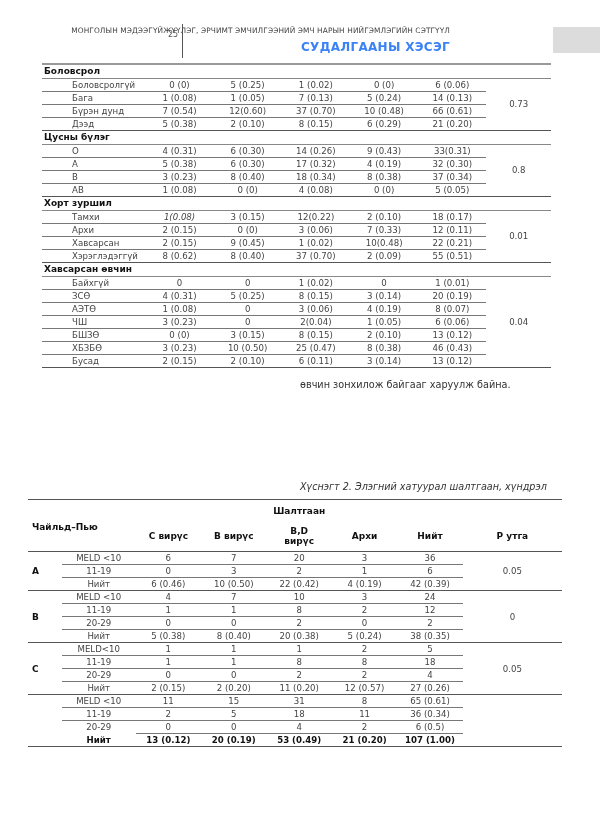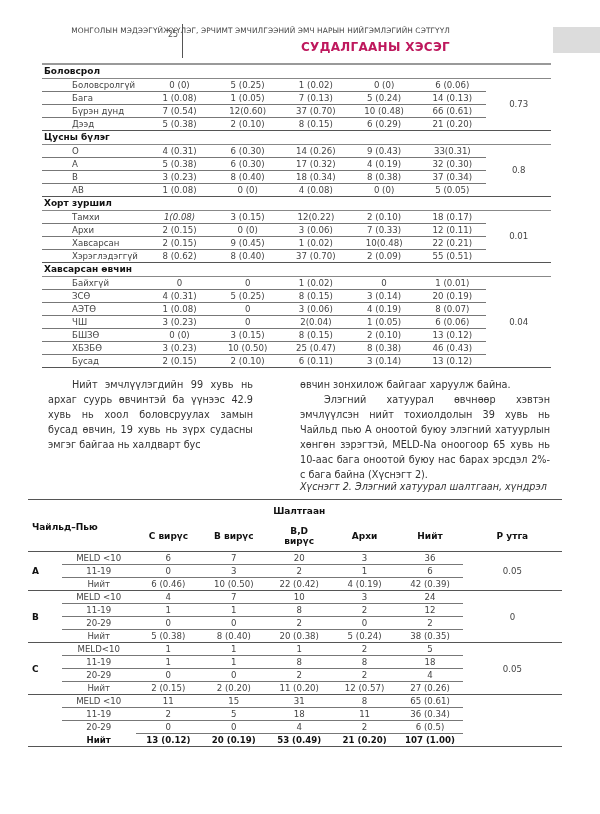--- a/index.html
+++ b/index.html
@@ -1,20 +1,20 @@
 <!DOCTYPE html>
 <html><head>
 <meta charset="utf-8">
 <style>
   * { box-sizing: border-box; margin: 0; padding: 0; }
   body { width: 600px; height: 814px; background: #ffffff; font-family: "DejaVu Sans", sans-serif; color: #333; position: relative; overflow: hidden; }
   .hdr-page { position: absolute; left: 168px; top: 30px; font-size: 8px; color: #555; }
   .hdr-divider { position: absolute; left: 182px; top: 24px; width: 1px; height: 34px; background: #555; }
   .hdr-journal { position: absolute; right: 150px; top: 26px; font-size: 7.4px; color: #444; letter-spacing: 0.1px; white-space: nowrap; }
-  .hdr-section { position: absolute; right: 150px; top: 40px; font-size: 12px; font-weight: bold; color: #be185d; letter-spacing: 0.3px; }
+  .hdr-section { position: absolute; right: 150px; top: 40px; font-size: 12px; font-weight: bold; color: #3b82f6; letter-spacing: 0.3px; }
   .hdr-tab { position: absolute; left: 553px; top: 27px; width: 47px; height: 26px; background: #dcdcdc; }
 
   
   .t1 { position: absolute; left: 42px; top: 63px; width: 509px; border-top: 2px solid #999; font-size: 8.6px; border-collapse: collapse; }
   .t1 td { height: 13px; padding: 0; text-align: center; color: #444; }
   .t1 .grp td { font-weight: bold; color: #111; text-align: left; padding-left: 2px; border-bottom: 1px solid #888; border-top: 1px solid #888; font-size: 9px; height: 14px; }
   .t1 .lbl { text-align: left; padding-left: 30px; width: 104px; }
   .t1 .c { width: 70px; }
   .t1 .p { width: 67px; }
   .t1 .last td { border-bottom: 1px solid #555; }
@@ -216,25 +216,23 @@
         <td class="c">2 (0.15)</td>
         <td class="c">2 (0.10)</td>
         <td class="c">6 (0.11)</td>
         <td class="c">3 (0.14)</td>
         <td class="c">13 (0.12)</td>
       </tr>
     </tbody>
 </table>
 
 <div class="col col-left">
-  <p>Нийт эмчлүүлэгдийн  99 хувь нь архаг суурь өвчинтэй ба үүнээс  42.9 хувь нь хоол боловсруулах замын бусад өвчин, 19 хувь нь зүрх судасны эмгэг байгаа нь  халдварт бус</p>
 </div>
 <div class="col col-right">
   <div>өвчин зонхилож байгааг  харуулж байна.</div>
-  <p>Элэгний хатуурал өвчнөөр хэвтэн эмчлүүлсэн нийт тохиолдолын 39 хувь нь Чайльд пью А оноотой буюу элэгний хатуурлын хөнгөн зэрэгтэй, MELD-Na оноогоор 65 хувь нь 10-аас бага оноотой буюу нас барах эрсдэл 2%-с бага байна (Хүснэгт 2).</p>
 </div>
 <div class="caption">Хүснэгт 2. Элэгний хатуурал шалтгаан, хүндрэл</div>
 
 <table class="t2">
   <thead>
     <tr class="head-top">
       <th rowspan="1"></th>
       <th></th>
       <th colspan="5">Шалтгаан</th>
       <th></th>

